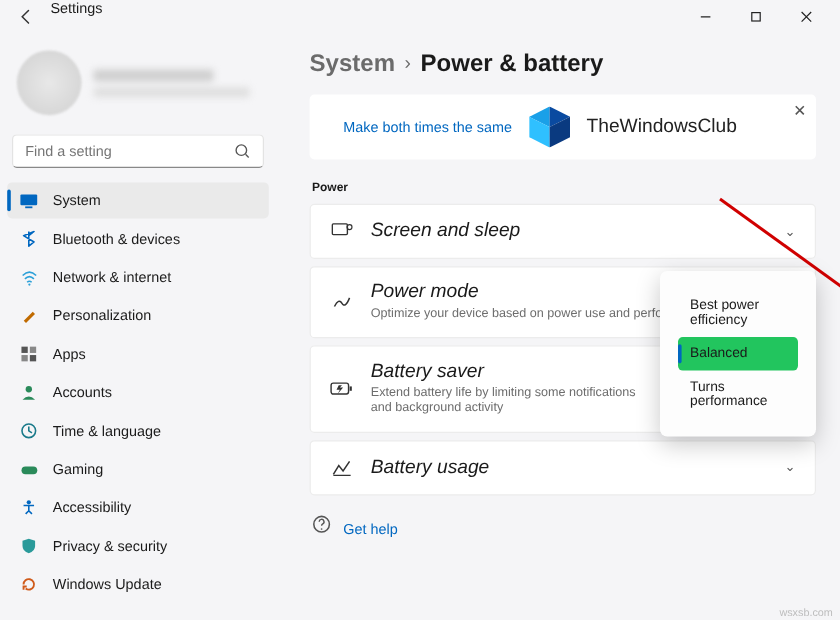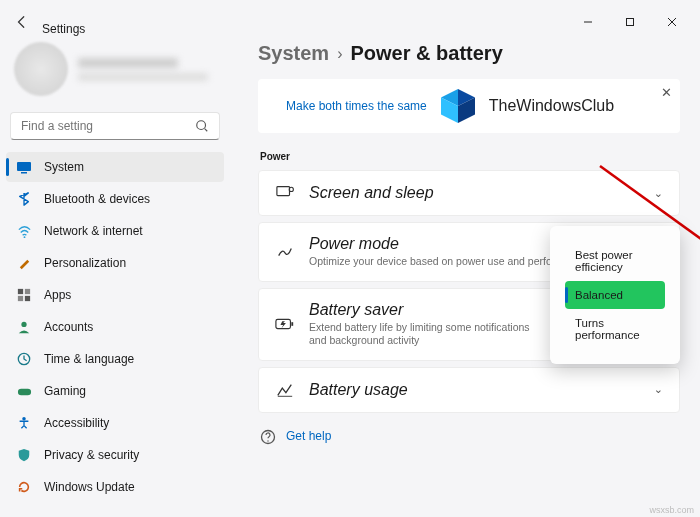--- a/index.html
+++ b/index.html
@@ -1,18 +1,18 @@
 <!DOCTYPE html>
 <html><head>
 <meta charset="utf-8">
 <style>
   * { box-sizing: border-box; margin: 0; padding: 0; font-family: "Segoe UI", Arial, sans-serif; }
   body { background: #f5f5f7; width: 700px; height: 517px; overflow: hidden; position: relative; font-size: 12px; color: #1a1a1a; }
   
-  .titlebar { display: flex; align-items: flex-end; height: 36px; padding: 0 8px; }
+  .titlebar { display: flex; align-items: flex-start; height: 36px; padding: 0 8px; }
   .back-btn { width: 28px; height: 28px; display:flex; align-items:center; justify-content:center; border:none; background:transparent; cursor:pointer; }
   .title { margin-left: 6px; font-size: 12px; }
   .win-controls { margin-left:auto; display:flex; gap:2px; }
   .win-btn { width:40px; height:28px; display:flex; align-items:center; justify-content:center; background:transparent; border:none; cursor:pointer; }
 
   .layout { display:flex; height: calc(100% - 36px); }
   .sidebar { width: 230px; padding: 0 6px 10px 6px; display:flex; flex-direction:column; gap:2px; }
   .profile { display:flex; align-items:center; gap:10px; padding: 6px 8px 14px 8px; }
   .avatar { width:54px; height:54px; border-radius:50%; background: radial-gradient(circle,#e8e8e8,#d0d0d0); filter: blur(1px); }
   .profile-text { filter: blur(3px); color:#999; }
@@ -42,21 +42,21 @@
 
   .section-title { font-size:10px; font-weight:700; margin: 6px 0 8px 2px; }
   .card { background:#fff; border:1px solid #ececec; border-radius:4px; padding:12px 16px; display:flex; align-items:center; gap:14px; margin-bottom:6px; }
   .card-icon { width:20px; height:20px; display:flex; align-items:center; justify-content:center; color:#333; flex-shrink:0;}
   .card-body { flex:1; }
   .card-title { font-size:16px;font-style:italic; }
   .card-sub { font-size:10.5px; color:#6d6d6d; margin-top:2px; line-height:1.3; }
   .card-right { font-size:11px; color:#333; margin-right:8px;}
   .chev { color:#555; font-size:11px; }
 
-  .help { display:flex; align-items:flex-start; gap:10px; padding:10px 2px; }
+  .help { display:flex; align-items:flex-end; gap:10px; padding:10px 2px; }
   .help a { color:#0067c0; font-size:12px; text-decoration:none;}
 
   
   .popup { position:absolute; right:20px; top:190px; width:130px; background:#fdfdfd; border-radius:6px; box-shadow:0 6px 20px rgba(0,0,0,0.22); padding:15px; z-index:10; }
   .popup-item { padding:8px 10px; font-size:11.5px; border-radius:4px; cursor:pointer; position:relative;}
   .popup-item.sel { background:#22c55e; }
   .popup-item.sel::before { content:""; position:absolute; left:0; top:6px; bottom:6px; width:3px; background:#0067c0; border-radius:2px;}
 
   
   .arrow-svg { position:absolute; left:360px; top:120px; width:220px; height:170px; z-index:9; pointer-events:none; }

